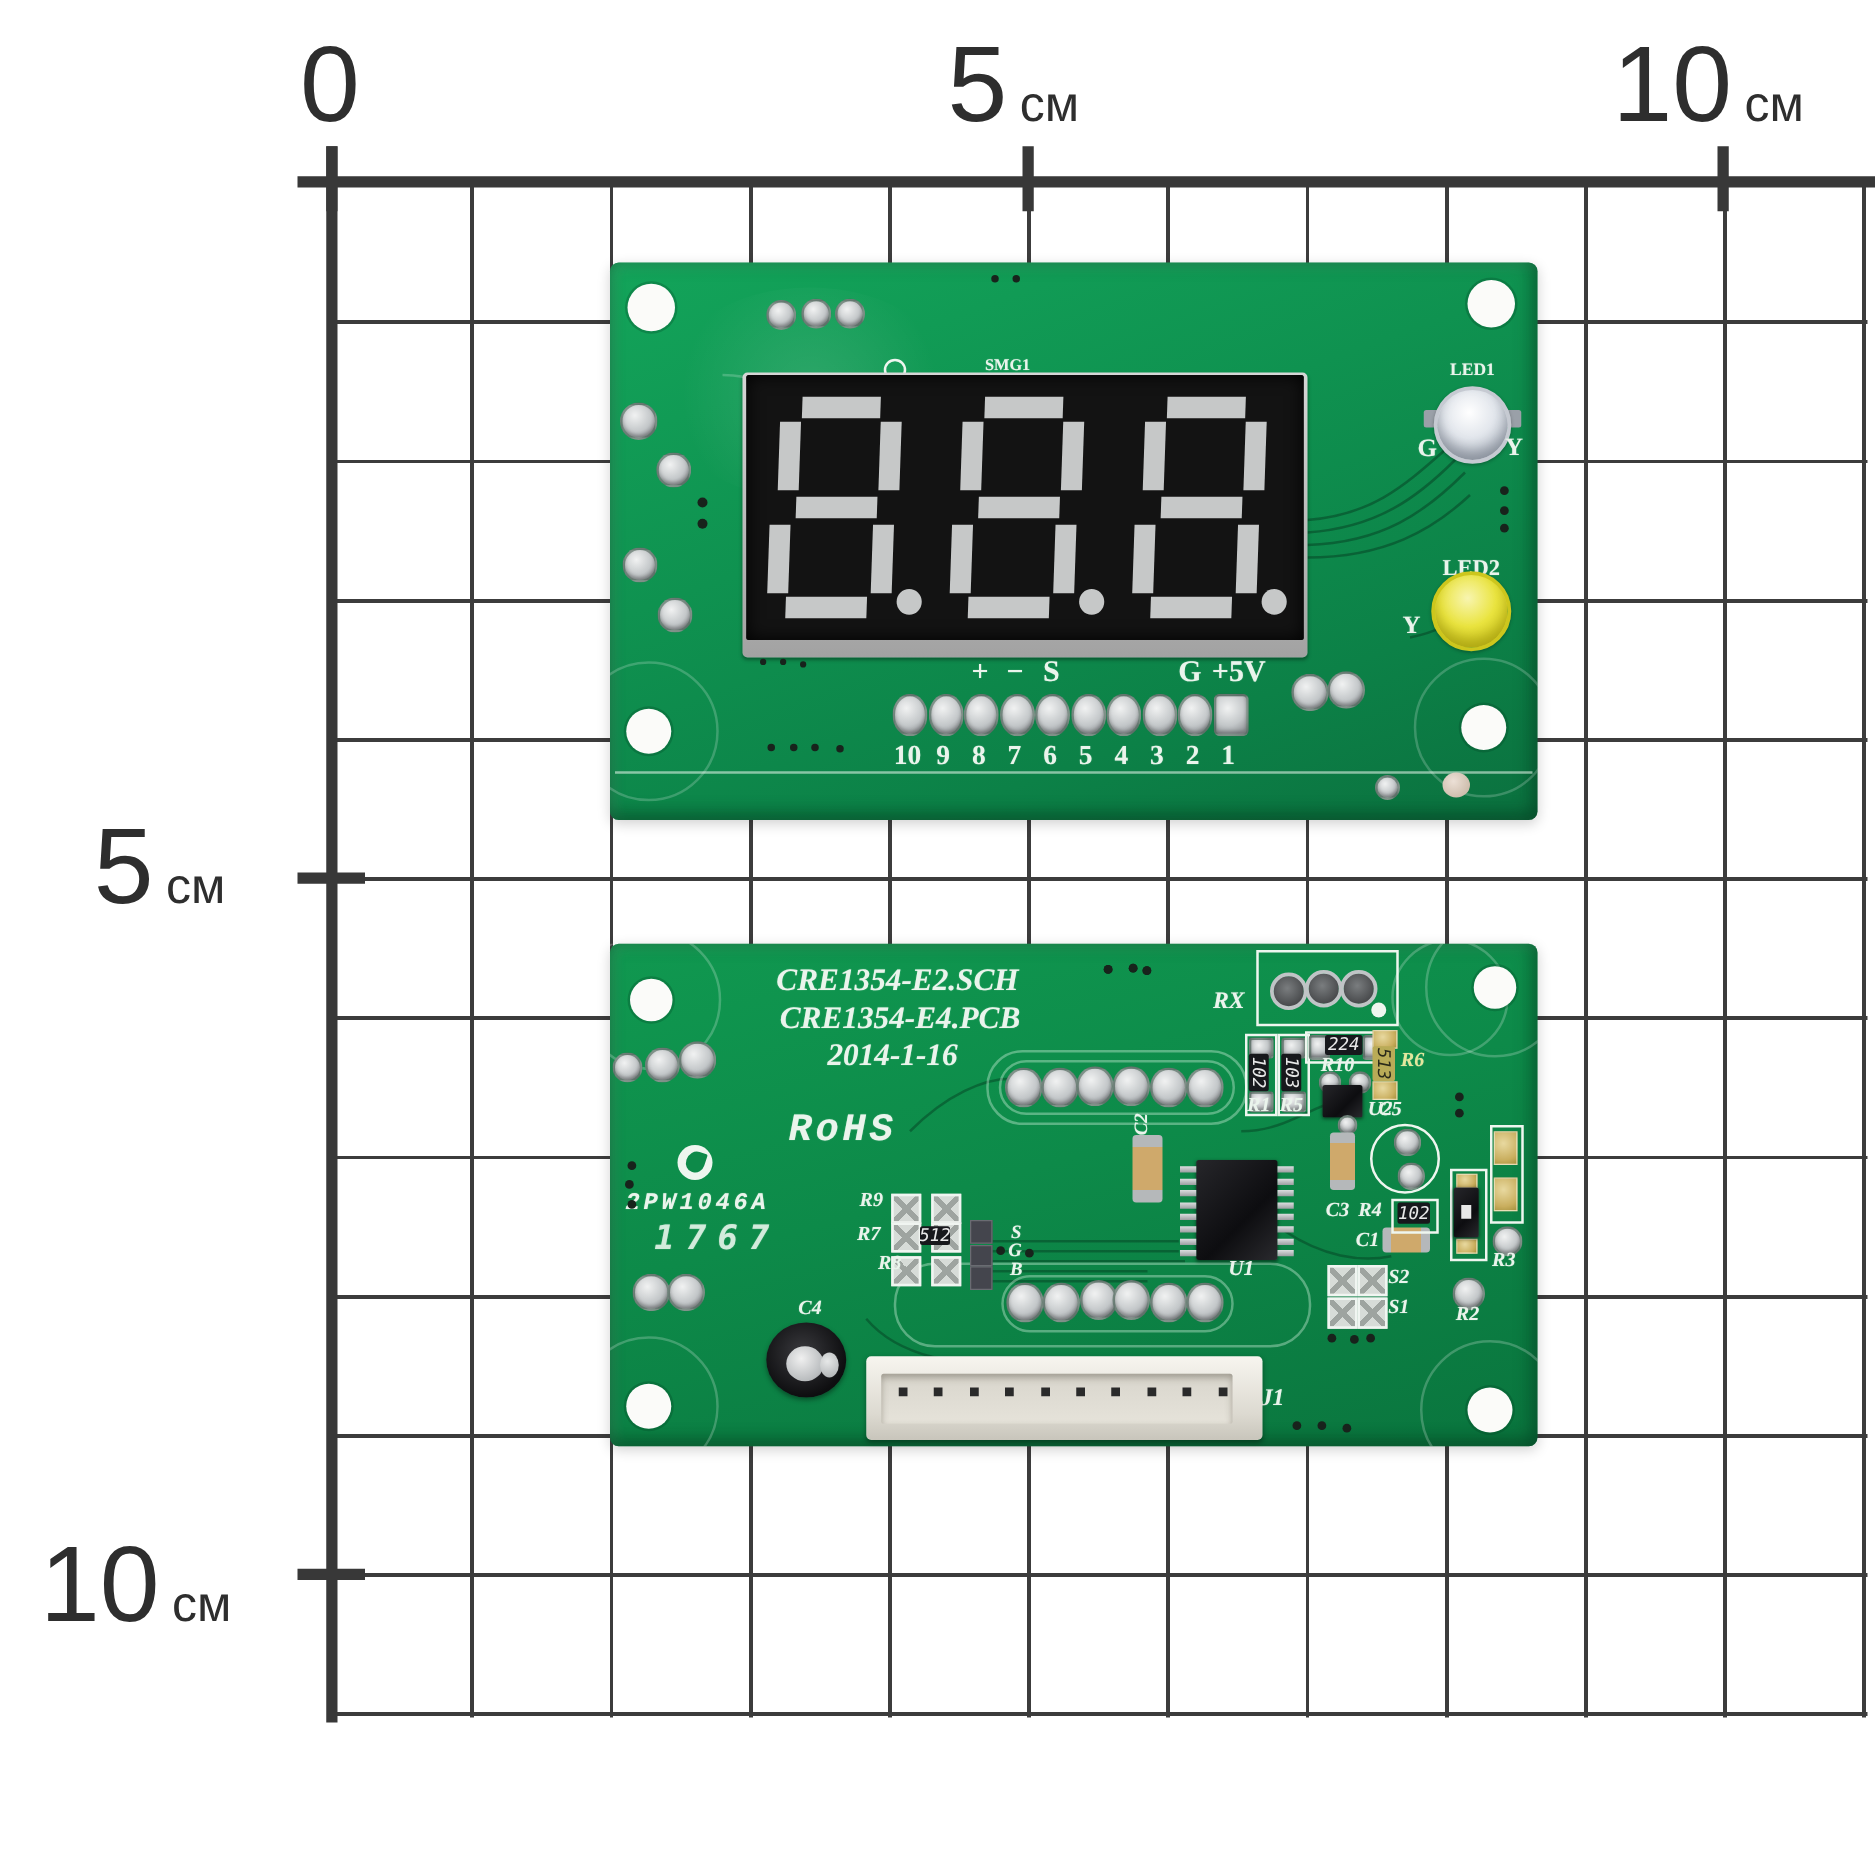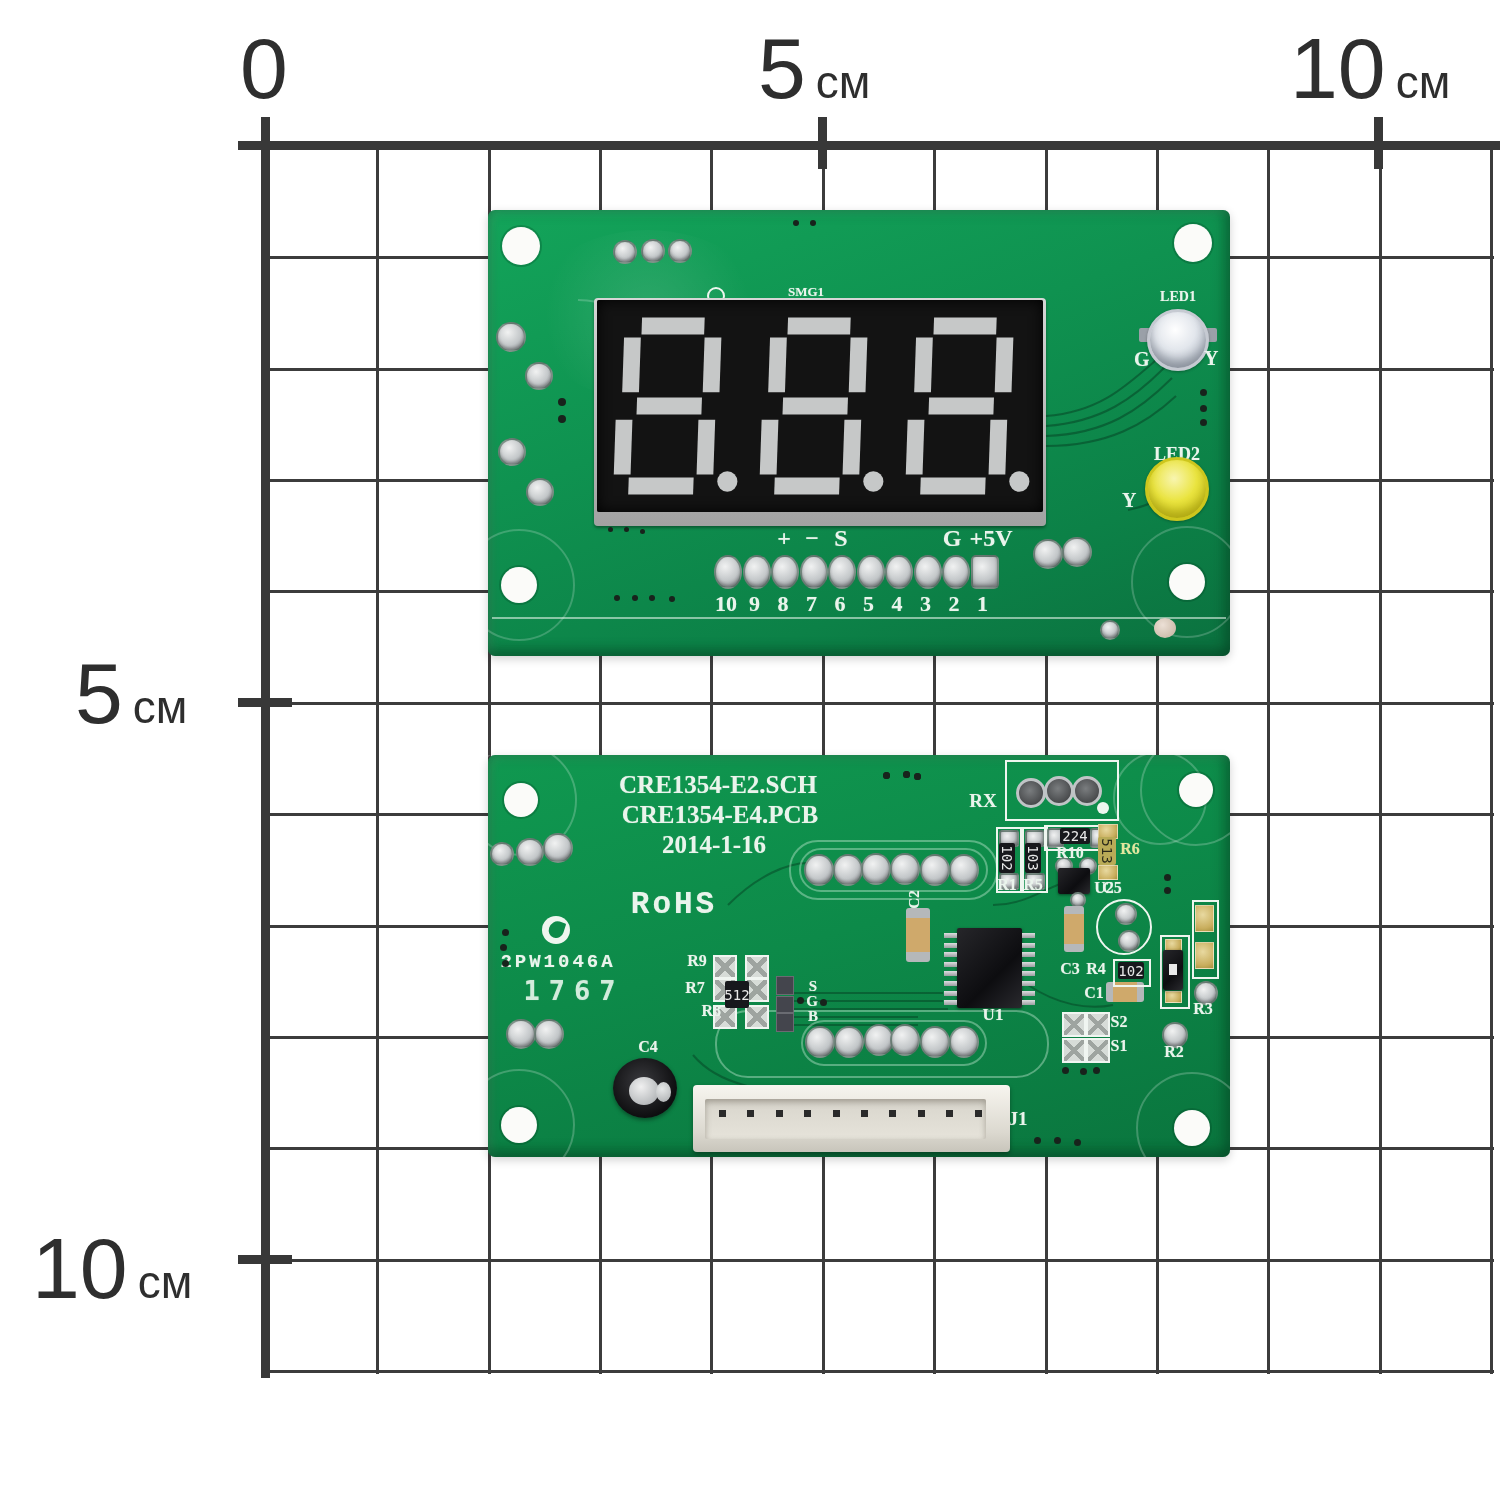--- a/index.html
+++ b/index.html
@@ -8,29 +8,29 @@
   .abs{position:absolute;}
   
   .grid{position:absolute;left:265px;top:145px;width:1229px;height:1229px;
     background:
       repeating-linear-gradient(to right,#3c3c3c 0 3px,transparent 3px 111.36px),
       repeating-linear-gradient(to bottom,#3c3c3c 0 3px,transparent 3px 111.36px);}
   .bar{position:absolute;background:#383838;}
   .tick{position:absolute;background:#383838;}
   .rlabel{position:absolute;color:#2e2e2e;display:flex;align-items:baseline;gap:10px;}
   .rlabel .n{font-size:86px;font-weight:500;line-height:1;}
-  .rlabel .u{font-size:46px;font-weight:500;line-height:1;}
+  .rlabel .u{font-size:40px;font-weight:500;line-height:1;}
   
   .board{position:absolute;border-radius:7px;
     box-shadow:inset -5px 0 14px rgba(0,45,22,.35), inset 0 -7px 12px rgba(0,45,22,.30),
                inset 4px 3px 10px rgba(255,255,255,.10), 0 3px 10px rgba(0,0,0,.18);}
   .front{left:488px;top:210px;width:742px;height:446px;
     background:linear-gradient(160deg,#13a45a 0%,#0f9250 40%,#0c8147 75%,#0b713f 100%);}
   .back{left:488px;top:755px;width:742px;height:402px;
-    background:linear-gradient(165deg,#109850 0%,#0d8a49 45%,#0a753e 100%);}
+    background:linear-gradient(165deg,#109850 0%,#0d8a49 45%,#0a753e 100%);font-style:italic;}
   .hole{position:absolute;border-radius:50%;background:#fbfbf9;box-shadow:0 0 0 2px rgba(0,60,30,.25);}
   .blotch{position:absolute;border-radius:50%;background:radial-gradient(circle,rgba(255,255,255,.12),rgba(255,255,255,0) 70%);}
   .silk{position:absolute;color:#eaf4ec;font-family:"Liberation Serif",serif;font-weight:bold;
         white-space:nowrap;text-shadow:0 0 1px rgba(235,255,240,.45);}
   .ctr{text-align:center;}
   .joint{position:absolute;border-radius:50%;
     background:radial-gradient(circle at 38% 32%,#f1f2f2,#c3c7c9 55%,#95999c 85%);
     border:2px solid rgba(25,60,40,.45);box-shadow:inset 0 -2px 3px rgba(0,0,0,.25);}
   .dpad{position:absolute;border-radius:50%;
     background:radial-gradient(circle at 45% 40%,#7a7d7f,#4a4c4e 70%);
@@ -400,21 +400,21 @@
         <div class="padsq" style="left:574px;top:257px;width:20px;height:21px;"></div>
         <div class="padsq" style="left:598px;top:257px;width:20px;height:21px;"></div>
         <div class="padsq" style="left:574px;top:283px;width:20px;height:21px;"></div>
         <div class="padsq" style="left:598px;top:283px;width:20px;height:21px;"></div>
         <div class="padsq" style="left:225px;top:200px;width:20px;height:20px;"></div>
         <div class="padsq" style="left:257px;top:200px;width:20px;height:20px;"></div>
         <div class="padsq" style="left:225px;top:223px;width:20px;height:20px;"></div>
         <div class="padsq" style="left:257px;top:223px;width:20px;height:20px;"></div>
         <div class="padsq" style="left:225px;top:250px;width:20px;height:20px;"></div>
         <div class="padsq" style="left:257px;top:250px;width:20px;height:20px;"></div>
-        <div class="smdv" style="left:237px;top:226px;width:24px;height:27px;">512</div>
+        <div class="smdv" style="left:248px;top:226px;width:24px;height:15px;">512</div>
         <div class="abs" style="left:288px;top:221px;width:16px;height:17px;background:#44454d;border:1px solid #6a6b72;"></div>
         <div class="abs" style="left:288px;top:241px;width:16px;height:15px;background:#44454d;border:1px solid #6a6b72;"></div>
         <div class="abs" style="left:288px;top:258px;width:16px;height:17px;background:#44454d;border:1px solid #6a6b72;"></div>
         <div class="abs" style="left:125px;top:303px;width:64px;height:60px;border-radius:50%;background:radial-gradient(circle at 45% 40%,#3a3a3e,#0e0e10 70%);box-shadow:0 2px 4px rgba(0,0,0,.4);"></div>
     <div class="abs" style="left:141px;top:322px;width:30px;height:28px;border-radius:50%;background:radial-gradient(circle at 40% 35%,#f0f0f0,#b9bcbe 70%,#8f9294);"></div>
     <div class="abs" style="left:168px;top:327px;width:15px;height:20px;border-radius:50%;background:radial-gradient(circle at 40% 35%,#e6e8e8,#a9acae);"></div>
       </div>
     <div id="back-labels">
         <span class="silk ctr" style="left:471px;top:35px;width:48px;font-size:19px;">RX</span>
         <span class="silk ctr" style="left:495px;top:121px;width:48px;font-size:16px;">R1</span>

